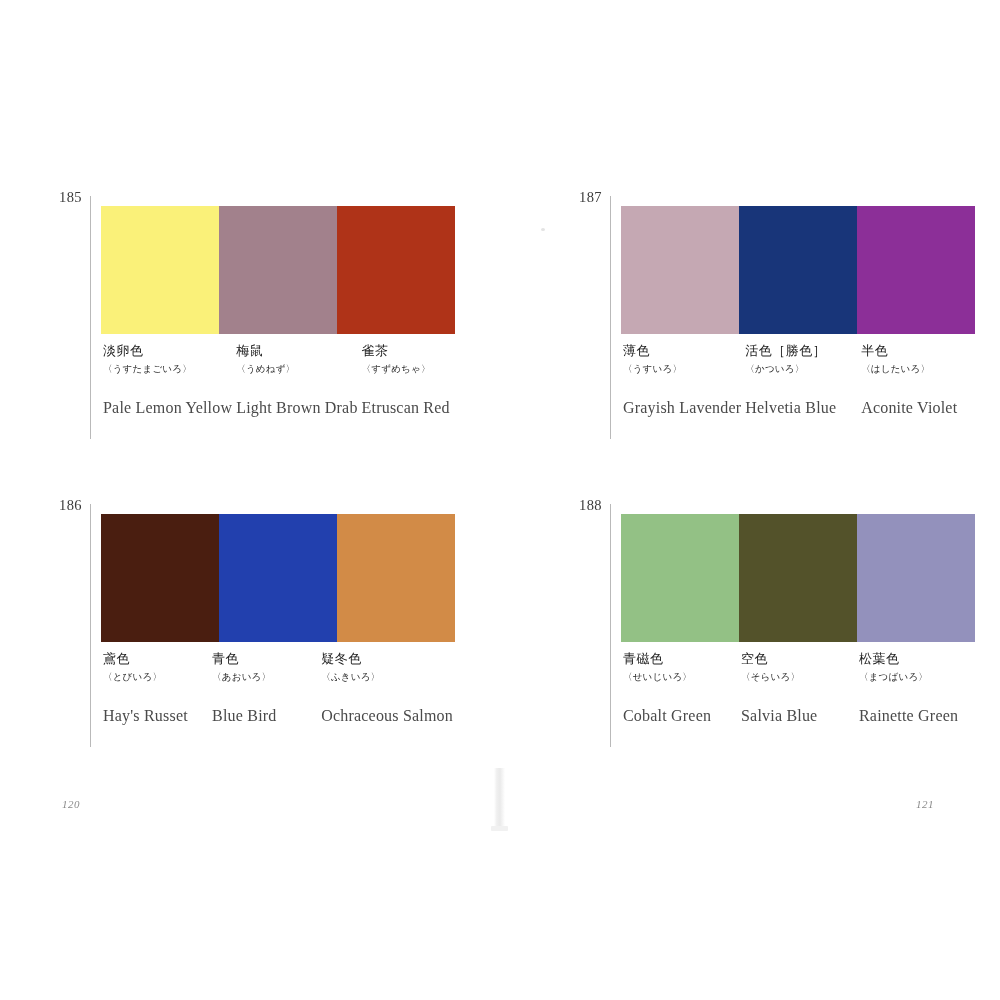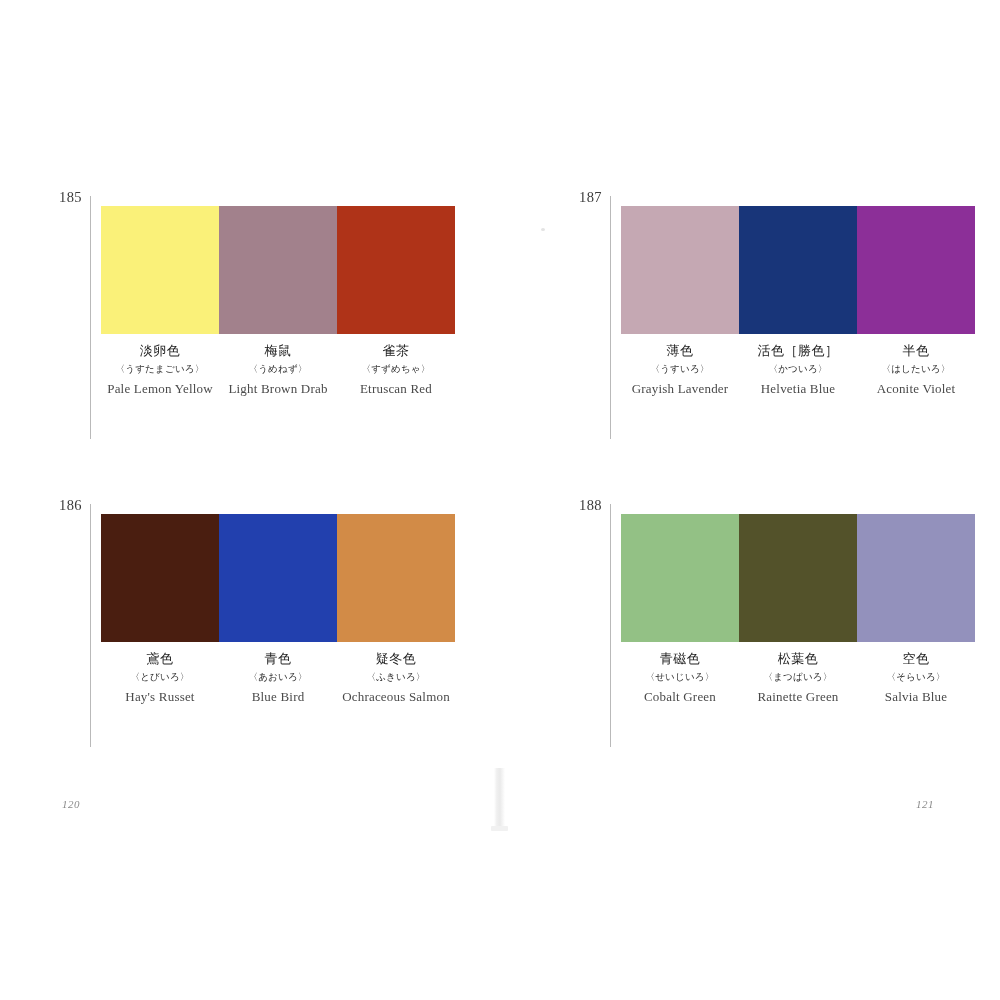--- a/index.html
+++ b/index.html
@@ -76,21 +76,20 @@
     height: 100%;
   }
 
   .caption-row {
     display: flex;
     width: 354px;
     margin-top: 8px;
   }
   .caption-cell {
     flex: 1 1 33.3333%;
-    text-align: center;
     padding: 0 2px;
     box-sizing: border-box;
   }
   .cap-jp {
     font-family: "DejaVu Sans", "Liberation Sans", sans-serif;
     font-size: 13px;
     line-height: 1.35;
     color: #1c1c1c;
     white-space: nowrap;
     letter-spacing: 0.5px;
@@ -99,25 +98,25 @@
     font-family: "DejaVu Sans", "Liberation Sans", sans-serif;
     font-size: 9.5px;
     line-height: 1.5;
     color: #2a2a2a;
     white-space: nowrap;
     margin-top: 2px;
     letter-spacing: 0.2px;
   }
   .cap-en {
     font-family: "Liberation Serif", "DejaVu Serif", serif;
-    font-size: 13px;
+    font-size: 16px;
     line-height: 1.5;
     color: #4a4a4a;
     white-space: nowrap;
-    margin-top: 3px;
+    margin-top: 20px;
     letter-spacing: 0.2px;
   }
 
   
   .folio {
     position: absolute;
     top: 798px;
     font-family: "Liberation Serif", "DejaVu Serif", serif;
     font-style: italic;
     font-size: 11px;
@@ -261,29 +260,29 @@
         <div class="swatch" style="background-color: rgb(83, 82, 42);"></div>
         <div class="swatch" style="background-color: rgb(147, 145, 188);"></div>
       </div>
       <div class="caption-row">
         <div class="caption-cell">
           <div class="cap-jp">青磁色</div>
           <div class="cap-kana">〈せいじいろ〉</div>
           <div class="cap-en">Cobalt Green</div>
         </div>
         <div class="caption-cell">
+          <div class="cap-jp">空色</div>
+          <div class="cap-kana">〈そらいろ〉</div>
+          <div class="cap-en">Salvia Blue</div>
+        </div>
+        <div class="caption-cell">
           <div class="cap-jp">松葉色</div>
           <div class="cap-kana">〈まつばいろ〉</div>
           <div class="cap-en">Rainette Green</div>
         </div>
-        <div class="caption-cell">
-          <div class="cap-jp">空色</div>
-          <div class="cap-kana">〈そらいろ〉</div>
-          <div class="cap-en">Salvia Blue</div>
-        </div>
       </div>
     </div>
   </div>
 
   <div class="folio folio-left">120</div>
   <div class="folio folio-right">121</div>
 
   <div class="gutter-strip"></div>
   <div class="gutter-foot"></div>
   <div class="gutter-speck"></div>

